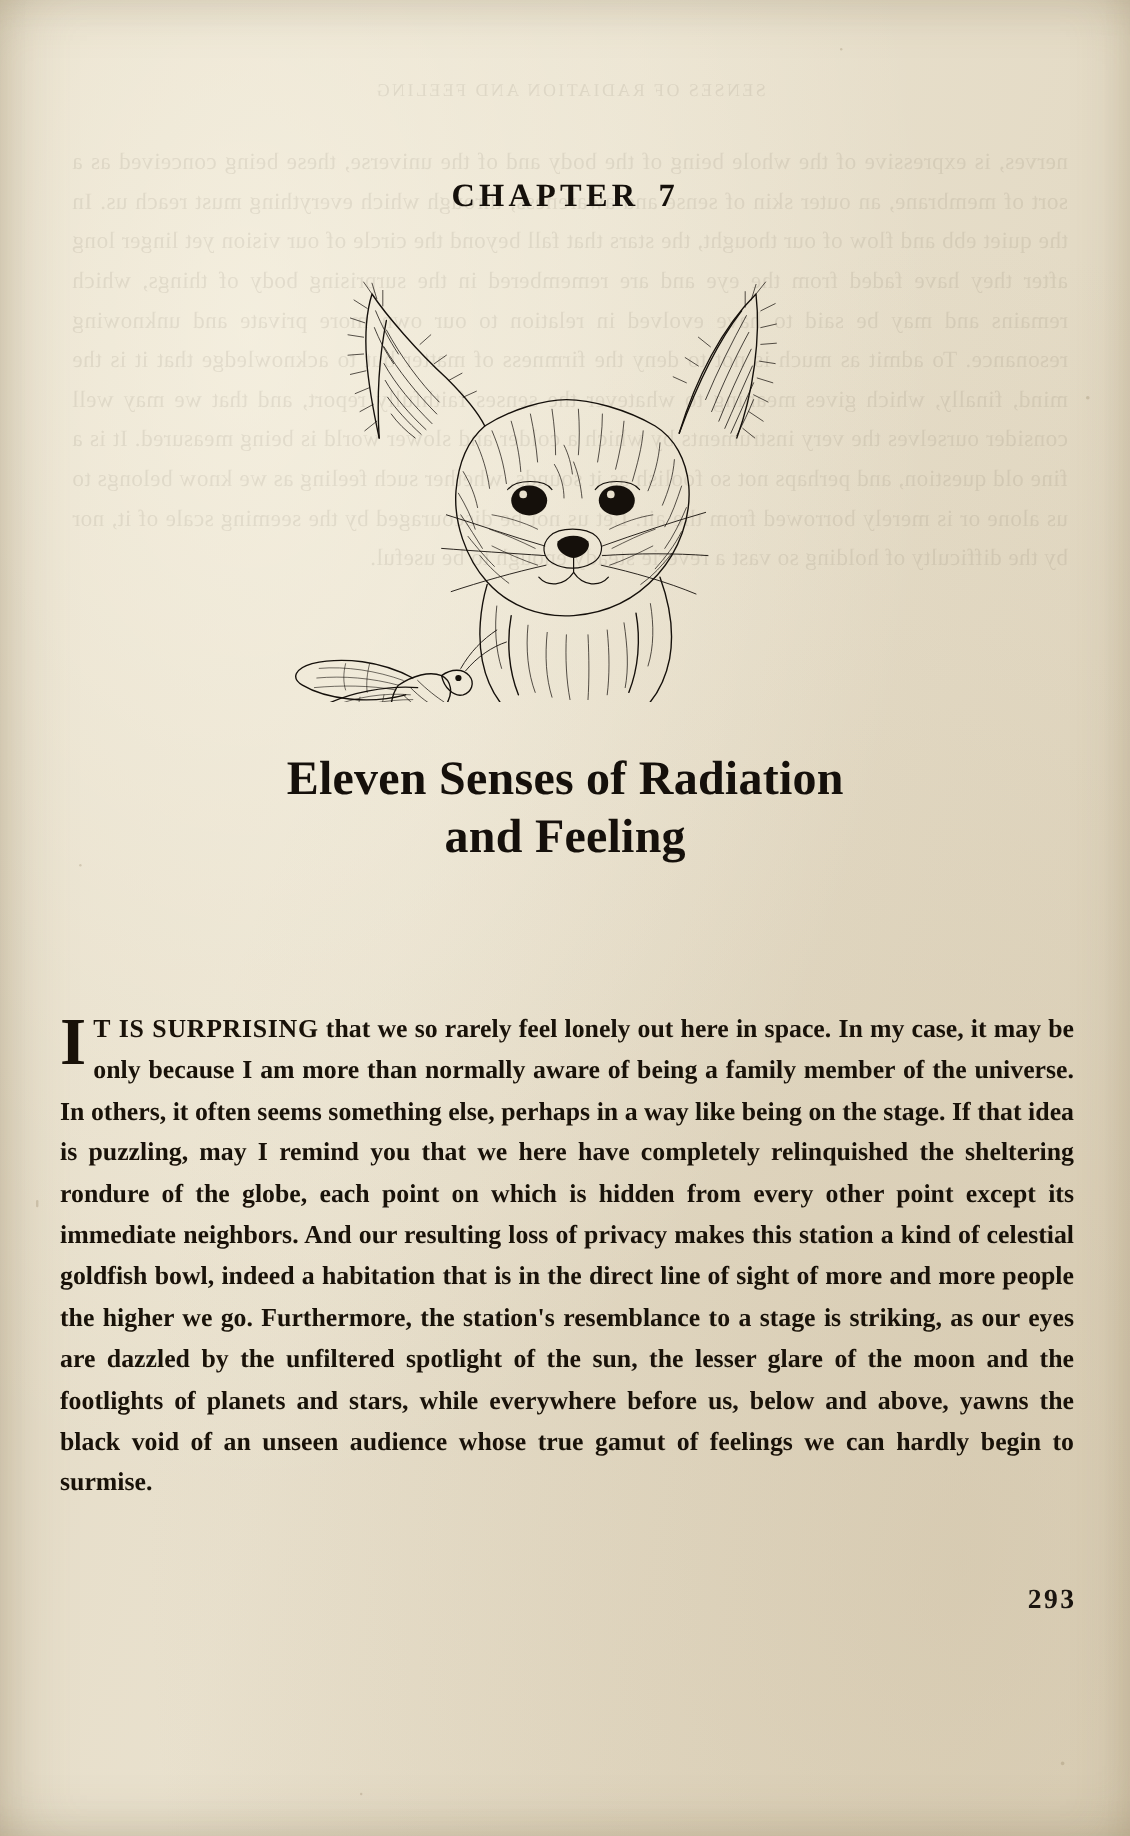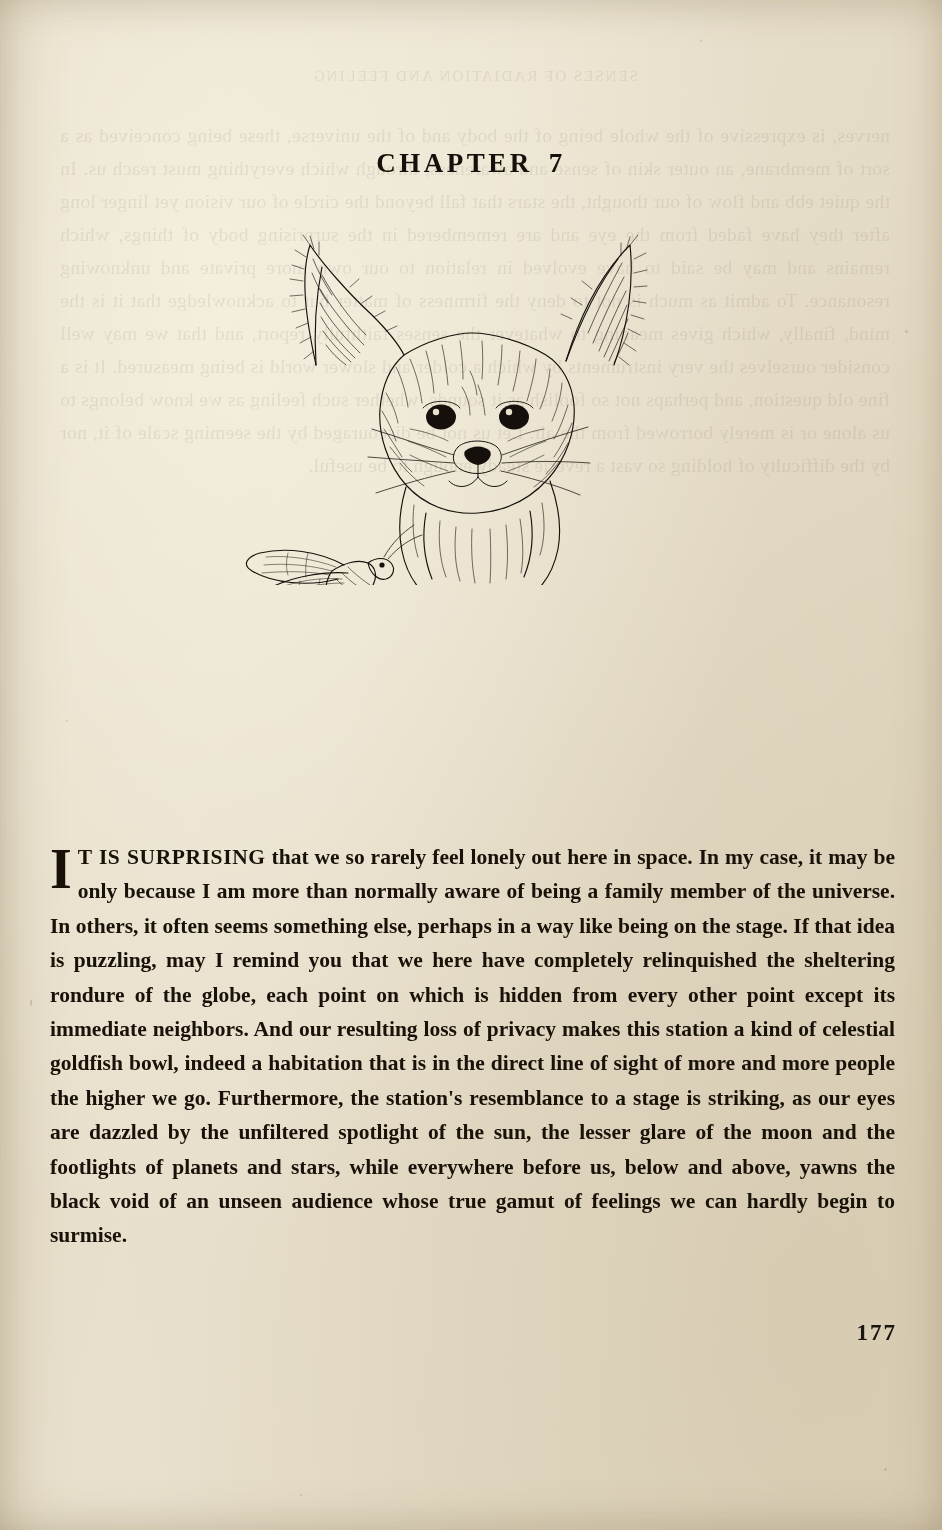--- a/index.html
+++ b/index.html
@@ -497,26 +497,30 @@
         </g>
 
         <path d="M614 452 C634 446 660 442 686 440" stroke-width="1.3"></path>
         <path d="M596 472 C620 464 648 458 676 456" stroke-width="1.3"></path>
         <path d="M616 494 C640 490 666 490 690 494" stroke-width="1.3"></path>
         <path d="M600 510 C626 504 654 503 680 506" stroke-width="1.3"></path>
       </g>
     </svg>
   </div>
 
+  <div class="title">
+    <span>Eleven Senses of Radiation</span>
+    <span class="line2">and Feeling</span>
+  </div>
 
   <div class="body-text">
     <p><span class="dropcap">I</span><span class="smallcaps">T IS SURPRISING</span><span> that we so rarely feel lonely out here in space. In my case, it may be only because I am more than normally aware of being a family member of the universe.  In others, it often seems something else, perhaps in a way like being on the stage.  If that idea is puzzling, may I remind you that we here have completely relinquished the sheltering rondure of the globe, each point on which is hidden from every other point except its immediate neighbors.  And our resulting loss of privacy makes this station a kind of celestial goldfish bowl, indeed a habitation that is in the direct line of sight of more and more people the higher we go.  Furthermore, the station's resemblance to a stage is striking, as our eyes are dazzled by the unfiltered spotlight of the sun, the lesser glare of the moon and the footlights of planets and stars, while everywhere before us, below and above, yawns the black void of an unseen audience whose true gamut of feelings we can hardly begin to surmise.</span></p>
   </div>
 
-  <div class="folio">177</div>
+  <div class="folio">293</div>
 </div>
 
 <div class="speck" style="left:905px; top:330px; width:3px; height:3px;"></div>
 <div class="speck" style="left:66px; top:720px; width:2px; height:2px;"></div>
 <div class="speck" style="left:30px; top:1000px; width:2px; height:6px; border-radius:2px;"></div>
 <div class="speck" style="left:884px; top:1468px; width:3px; height:3px;"></div>
 <div class="speck" style="left:300px; top:1494px; width:2px; height:2px;"></div>
 <div class="speck" style="left:700px; top:40px; width:2px; height:2px;"></div>
 <div class="edge-shadow"></div>
 

